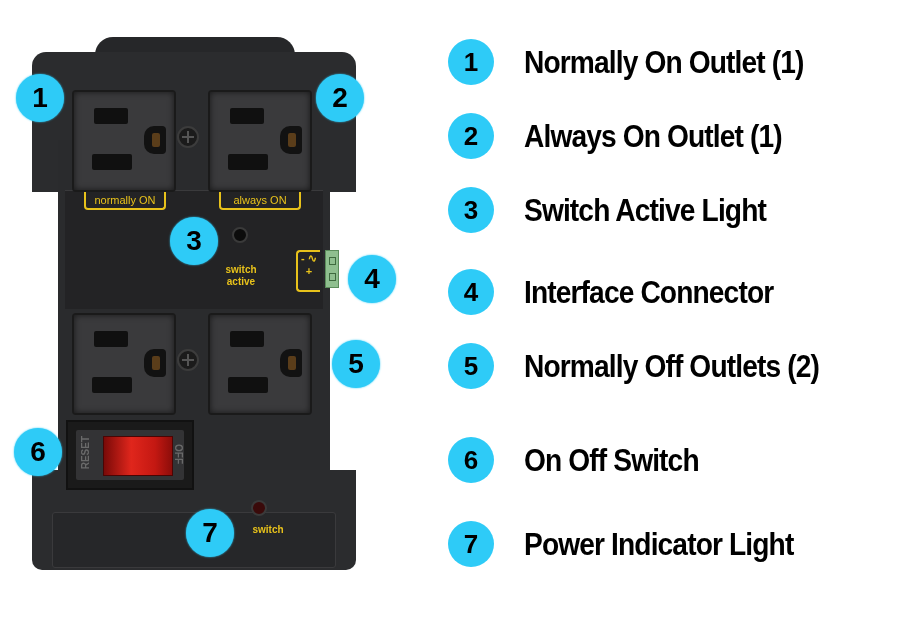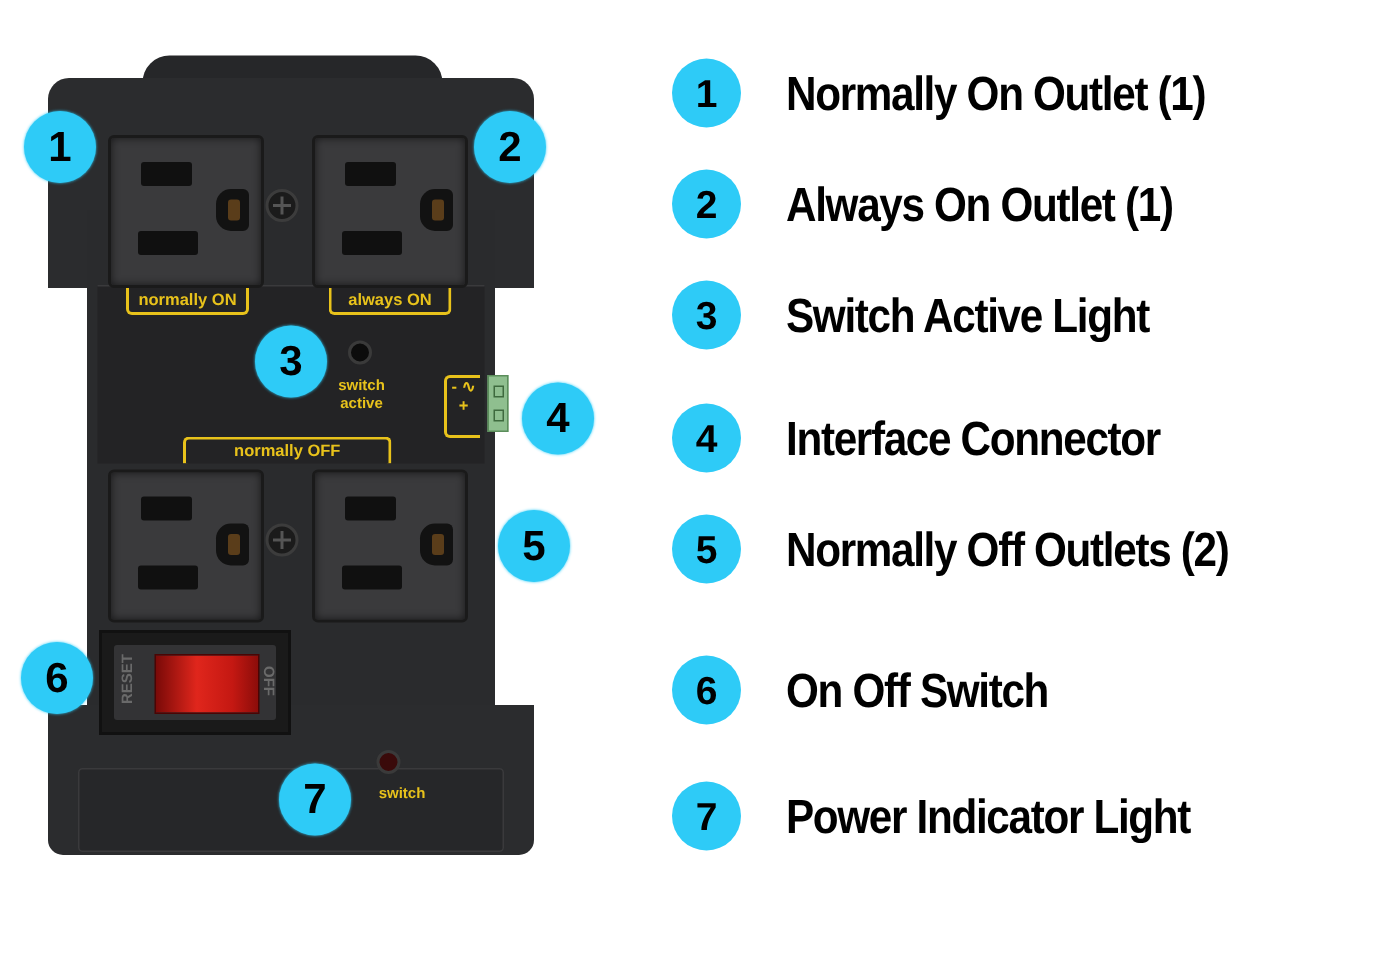--- a/index.html
+++ b/index.html
@@ -14,21 +14,21 @@
   .bottom-plate { position:absolute; left:52px; top:512px; width:282px; height:54px; background:#262729; border:1px solid #3a3a3c; border-radius:3px; }
   .outlet { position:absolute; width:100px; height:98px; background:#3a3a3c; border:2px solid #1a1a1a; border-radius:4px; box-shadow: inset 0 0 6px rgba(0,0,0,.6); }
   .slot { position:absolute; background:#101010; border-radius:2px; }
   .slot.a { left:20px; top:16px; width:34px; height:16px; }
   .slot.b { left:18px; top:62px; width:40px; height:16px; }
   .ground { position:absolute; left:70px; top:34px; width:22px; height:28px; background:#121212; border-radius:10px 4px 4px 10px; }
   .ground::after { content:""; position:absolute; left:8px; top:7px; width:8px; height:14px; background:#5a3d1a; border-radius:2px; }
   .screw { position:absolute; width:18px; height:18px; border-radius:50%; background:#1b1b1b; border:2px solid #3c3c3c; }
   .screw::before, .screw::after { content:""; position:absolute; left:8px; top:3px; width:2px; height:12px; background:#555; }
   .screw::after { transform:rotate(90deg); }
-  .ylabel { position:absolute; border:2px solid #e8c21b; color:#e8c21b; font-size:11px; font-weight:bold; text-align:center; line-height:16px; padding:0 6px; box-sizing:border-box; }
+  .ylabel { position:absolute; border:2px solid #e8c21b; color:#e8c21b; font-size:11px; font-weight:normal; text-align:center; line-height:16px; padding:0 6px; box-sizing:border-box; }
   .ylabel.up { border-top:none; border-radius:0 0 4px 4px; }
   .ylabel.down { border-bottom:none; border-radius:4px 4px 0 0; }
   .led { position:absolute; border-radius:50%; background:#0c0c0c; border:2px solid #3a3a3a; }
   .led.red { background:#3a0a0a; }
   .small-yellow { position:absolute; color:#e8c21b; font-size:10px; font-weight:bold; text-align:center; line-height:12px; }
   .iface { position:absolute; left:296px; top:250px; width:24px; height:42px; border:2px solid #e8c21b; border-right:none; border-radius:4px 0 0 4px; color:#e8c21b; font-size:11px; font-weight:bold; text-align:center; line-height:13px; box-sizing:border-box; }
   .connector { position:absolute; left:325px; top:250px; width:12px; height:36px; background:#8fbf8f; border:1px solid #5b8d5b; }
   .connector i { position:absolute; left:3px; width:5px; height:6px; border:1px solid #3e6a3e; }
   .switch-housing { position:absolute; left:66px; top:420px; width:124px; height:66px; background:#1a1a1a; border:2px solid #111; }
   .switch-inner { position:absolute; left:8px; top:8px; width:108px; height:50px; background:#333335; border-radius:2px; }
@@ -60,29 +60,28 @@
   <div class="outlet" style="left:208px;top:90px;">
     <div class="slot a"></div>
     <div class="slot b"></div>
     <div class="ground"></div>
   </div>
 
   <div class="ylabel up" style="left:84px;top:192px;width:82px;">normally ON</div>
   <div class="ylabel up" style="left:219px;top:192px;width:82px;">always ON</div>
 
   <div class="led" style="left:232px;top:227px;width:12px;height:12px;"></div>
-  <div class="small-yellow" style="left:222px;top:252px;width:38px;">switch active</div>
+  <div class="small-yellow" style="left:222px;top:264px;width:38px;">switch active</div>
 
   <div class="iface">- ∿ +</div>
   <div class="connector">
     <i style="top:6px;"></i>
     <i style="top:22px;"></i>
   </div>
 
-  <div class="ylabel down" style="left:122px;top:291px;width:139px;">normally OFF</div>
 
   <div class="outlet" style="left:72px;top:313px;">
     <div class="slot a"></div>
     <div class="slot b"></div>
     <div class="ground"></div>
   </div>
   <div class="screw" style="left:177px;top:349px;"></div>
   <div class="outlet" style="left:208px;top:313px;">
     <div class="slot a"></div>
     <div class="slot b"></div>

